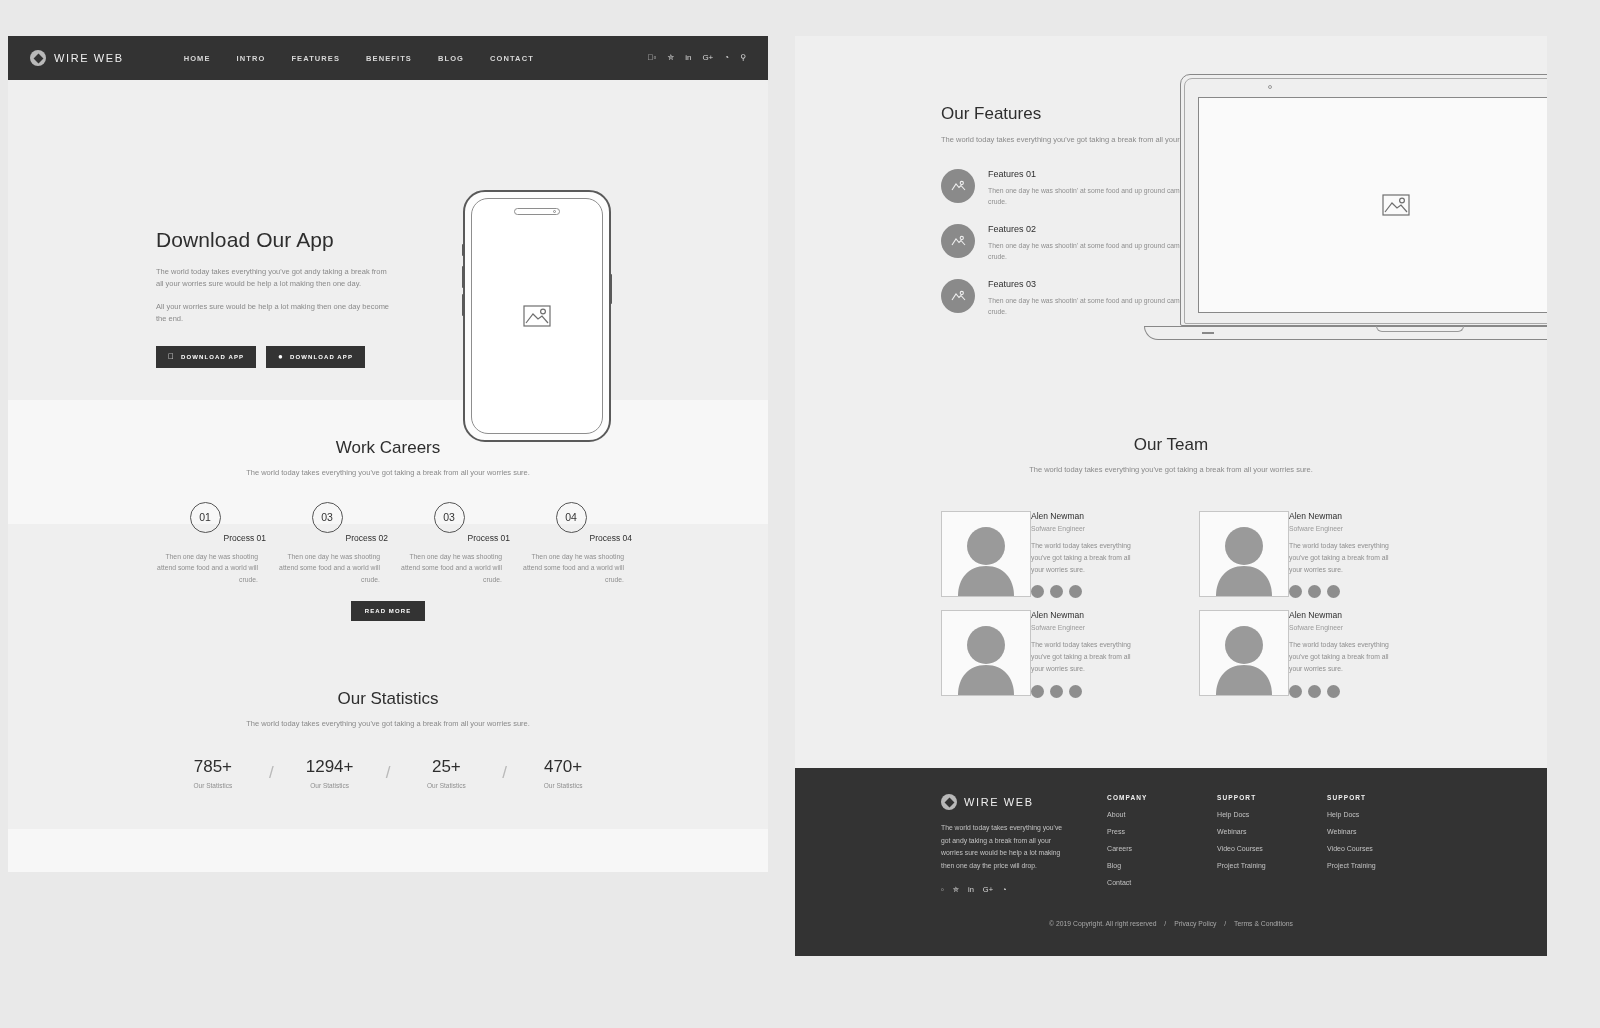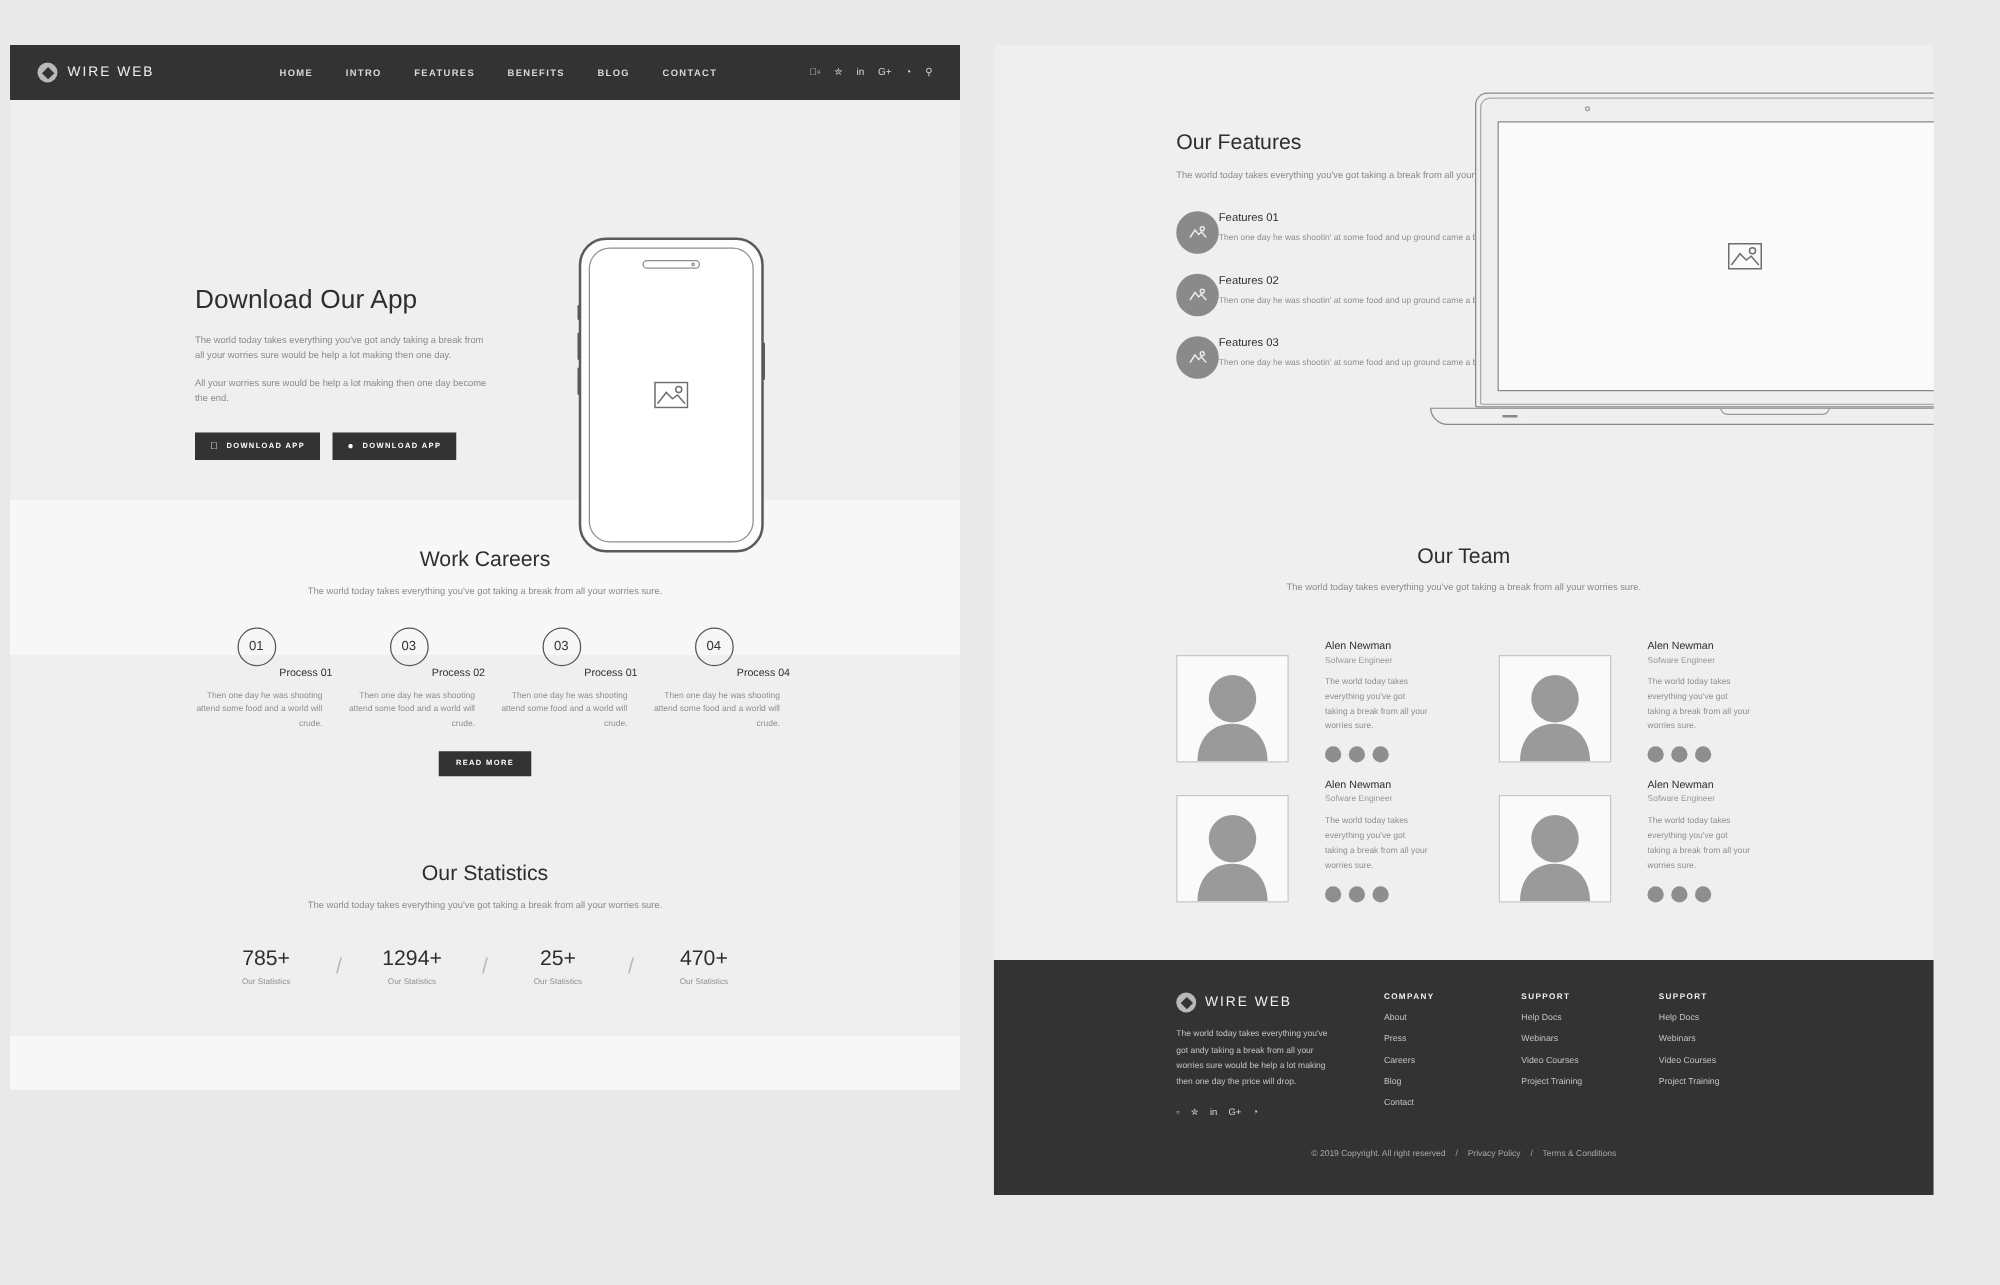--- a/index.html
+++ b/index.html
@@ -30,21 +30,21 @@
     width: 16px; height: 16px; border-radius: 50%;
     background: #b9b9b9;
     display: flex; align-items: center; justify-content: center;
   }
   .brand-mark i {
     display:block; width:7px; height:7px; background:#333; transform: rotate(45deg);
   }
   .brand-text {
     color: #efefef; font-size: 11px; letter-spacing: 1.6px; font-weight: 400;
   }
-  .nav-links { display: flex; gap: 26px; margin-left: 100px; }
+  .nav-links { display: flex; gap: 26px; margin-left: 60px; }
   .nav-links a {
     color: #d8d8d8; font-size: 7.5px; letter-spacing: 1.1px;
     text-decoration: none; font-weight: 600;
   }
   .nav-social { margin-left: auto; display: flex; gap: 11px; align-items: center; }
   .nav-social span { color: #d8d8d8; font-size: 8px; line-height: 1; }
 
   
   .hero { position: relative; height: 320px; background: #efefef; }
   .hero-copy { position: absolute; left: 148px; top: 148px; width: 240px; }
@@ -120,21 +120,21 @@
   .right-panel {
     position: absolute; left: 795px; top: 36px;
     width: 752px; height: 920px;
     background: #efefef; overflow: hidden;
   }
   .features-wrap { position: relative; height: 345px; }
   .features-left { position: absolute; left: 146px; top: 68px; width: 290px; }
   .feat-title { font-size: 17px; color: #2e2e2e; font-weight: 400; }
   .feat-sub { font-size: 7.5px; color: #8a8a8a; line-height: 1.7; margin-top: 10px; }
   .feat-list { margin-top: 22px; }
-  .feat-item { display: flex; margin-bottom: 16px; }
+  .feat-item { display: flex; gap: 13px; margin-bottom: 16px; }
   .feat-icon {
     width: 34px; height: 34px; border-radius: 50%; background: #8a8a8a;
     flex: none; display: flex; align-items: center; justify-content: center;
   }
   .feat-icon svg { stroke: #efefef; fill: none; stroke-width: 1.1; }
   .feat-h { font-size: 9px; color: #2e2e2e; }
   .feat-p { font-size: 6.8px; color: #8f8f8f; line-height: 1.7; margin-top: 6px; }
 
   
   .laptop { position: absolute; left: 385px; top: 38px; width: 480px; height: 290px; }
@@ -164,21 +164,21 @@
     width: 88px; height: 6px; border: 1px solid #999; border-top: none; border-radius: 0 0 7px 7px;
   }
   .laptop-foot { position: absolute; top: 258px; width: 12px; height: 2px; background: #888; }
 
   
   .team-head { text-align: center; padding-top: 54px; }
   .team-grid {
     display: grid; grid-template-columns: 1fr 1fr; gap: 12px 56px;
     padding: 34px 146px 0 146px;
   }
-  .team-card { display: flex; gap: 29px; align-items: flex-end; }
+  .team-card { display: flex; gap: 0; }
   .team-photo {
     width: 90px; height: 86px; border: 1px solid #c6c6c6; background: #fafafa;
     flex: none; position: relative; overflow: hidden;
   }
   .team-photo svg { position: absolute; left: 50%; bottom: 0; transform: translateX(-50%); }
   .team-name { font-size: 8.5px; color: #2e2e2e; }
   .team-role { font-size: 6.8px; color: #9a9a9a; margin-top: 4px; }
   .team-bio { font-size: 6.8px; color: #8f8f8f; line-height: 1.75; margin-top: 8px; }
   .team-socials { display: flex; gap: 6px; margin-top: 10px; }
   .team-socials i { display:block; width: 13px; height: 13px; border-radius: 50%; background: #8e8e8e; }

